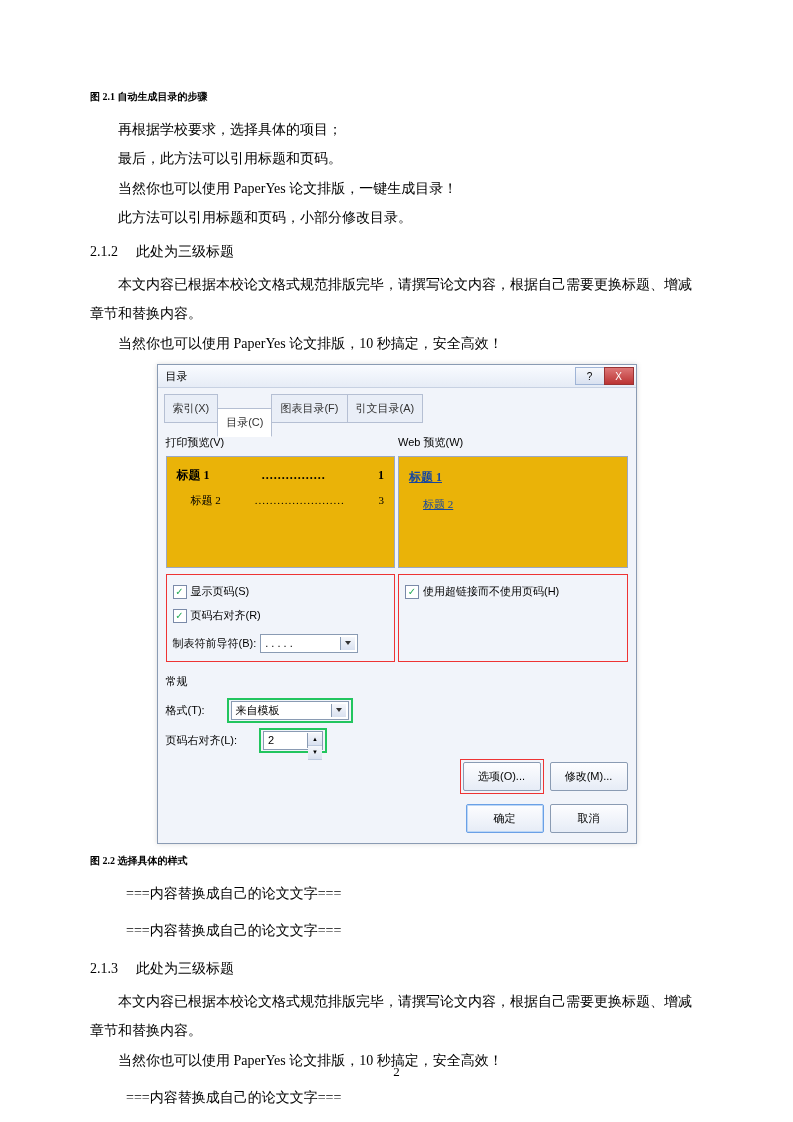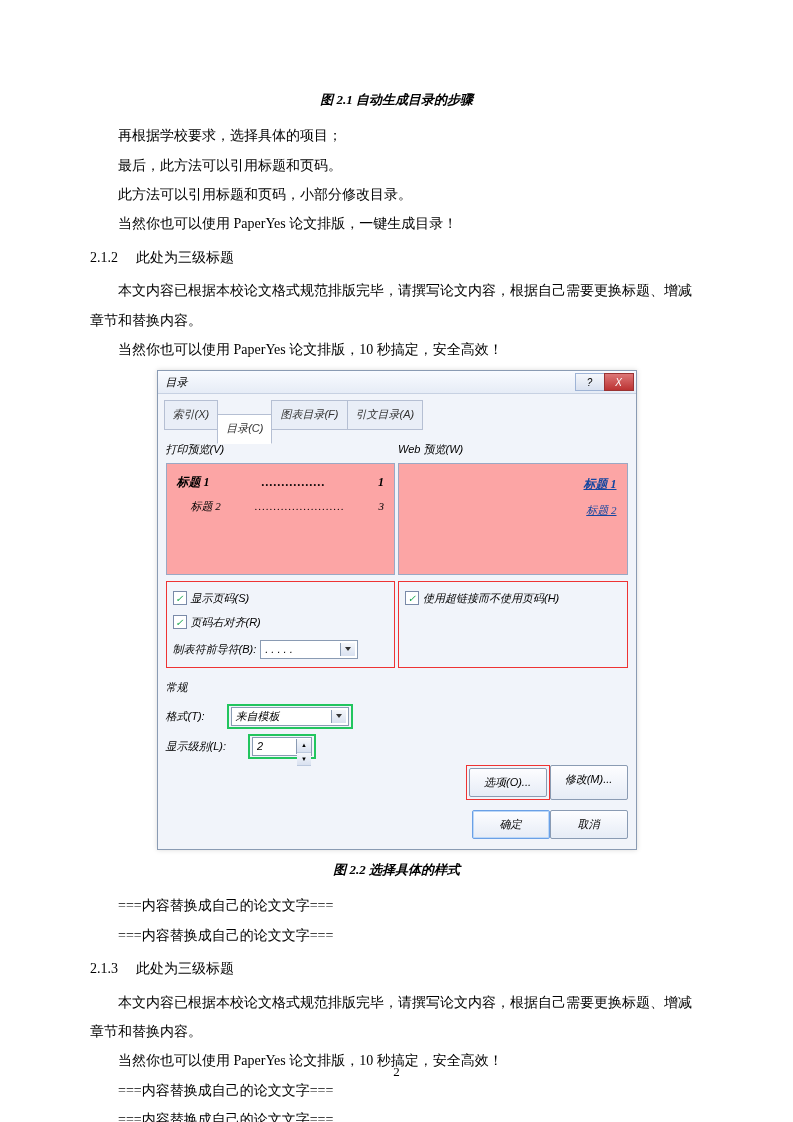--- a/index.html
+++ b/index.html
@@ -11,54 +11,52 @@
     height: 1122px;
     position: relative;
   }
   .page {
     padding: 80px 90px 60px 90px;
     font-size: 14px;
     line-height: 2.1;
     color: #000;
   }
   .fig-caption {
-    text-align: center;
+    text-align: left;
     font-weight: bold;
-    font-size: 13px;
+    font-size: 10px;
     margin: 6px 0 8px 0;
-    font-style: italic;
   }
   .para-indent {
     text-indent: 2em;
     margin: 0;
   }
   .h3 {
     font-size: 14px;
     margin: 4px 0;
   }
   .h3 .num { margin-right: 18px; }
   .placeholder {
     text-indent: 2em;
-    margin: 0;
+    margin: 8px;
   }
   .page-num {
     position: absolute;
     bottom: 42px;
     width: 793px;
     text-align: center;
     left: 0;
     font-size: 13px;
   }
   
   .dialog-wrap {
     width: 480px;
     margin: 6px auto 4px auto;
     font-family: "Microsoft YaHei", sans-serif;
     font-size: 11px;
-    font-style: italic;
   }
   .dialog {
     border: 1px solid #8a9bb3;
     background: #f1f4fa;
     box-shadow: 0 0 5px rgba(0,0,0,0.15);
   }
   .titlebar {
     height: 22px;
     background: linear-gradient(#f9fbff,#e6ecf6);
     display: flex;
@@ -97,28 +95,27 @@
     border-bottom-color:#fff;
     position:relative; top:14px;
   }
   .body {
     background:#f1f4fa;
     padding:6px 8px 10px 8px;
   }
   .row { display:flex; gap:3px; }
   .panel-label { font-size:11px; margin:2px 0; }
   .preview-box {
-    background:#fca5a5;
+    background:#eab308;
     border:1px solid #9aa8c4;
     height:98px;
     padding:6px 10px;
     font-family:"SimSun",serif;
     font-size:12px;
     overflow:hidden;
-    text-align:right;
   }
   .preview-box .line1 { font-weight:bold; display:flex; justify-content:space-between; }
   .preview-box .dots { letter-spacing:1px; }
   .preview-box .line2 { font-size:11px; display:flex; justify-content:space-between; padding-left:14px;}
   .web-box a { color:#1546a0; text-decoration:underline; display:block; margin:2px 0;}
   .col { flex:1; }
   .redbox {
     border:1px solid #e33;
     padding:4px 6px 6px 6px;
     margin-top:6px;
@@ -147,42 +144,42 @@
   .red-inline { border:2px solid #22c55e; padding:1px 2px; display:inline-flex; }
   .spinner {
     border:1px solid #8a9bb3;background:#fff;height:17px;width:54px;
     display:flex;align-items:center;justify-content:space-between;
     padding-left:4px;font-size:11px;
   }
   .spinner .spin { width:14px;height:15px;border-left:1px solid #8a9bb3;
     display:flex;flex-direction:column;}
   .spinner .sp { flex:1;display:flex;align-items:center;justify-content:center;font-size:6px;
     background:linear-gradient(#f5f7fb,#d9e1f0);border-bottom:1px solid #bcc9de;}
-  .btnrow { display:flex; justify-content:flex-end; gap:0; margin-top:10px;}
+  .btnrow { display:flex; justify-content:flex-end; gap:6px; margin-top:10px;align-items:center;}
   .btnrow.mid { justify-content:flex-end; margin-top:6px;}
   .btn {
     border:1px solid #8a9bb3;
     background:linear-gradient(#fdfdff,#e6ecf6);
     padding:2px 10px;font-size:11px;min-width:56px;text-align:center;
     border-radius:2px;
   }
   .ok { border-color:#6aa0e6; box-shadow:0 0 0 1px #bcd7f7 inset;}
   .redbox-btn { border:1px solid #e33; padding:2px; }
   svg.tri { width:8px;height:8px; }
 </style>
 </head>
 <body>
 
 <div class="page">
   <div class="fig-caption">图 2.1  自动生成目录的步骤</div>
 
   <p class="para-indent">再根据学校要求，选择具体的项目；</p>
   <p class="para-indent">最后，此方法可以引用标题和页码。</p>
+  <p class="para-indent">当然你也可以使用 PaperYes 论文排版，一键生成目录！</p>
   <p class="para-indent">此方法可以引用标题和页码，小部分修改目录。</p>
-  <p class="para-indent">当然你也可以使用 PaperYes 论文排版，一键生成目录！</p>
 
   <div class="h3">
     <span class="num">2.1.2</span><span>此处为三级标题</span>
   </div>
 
   <p class="para-indent">本文内容已根据本校论文格式规范排版完毕，请撰写论文内容，根据自己需要更换标题、增减章节和替换内容。</p>
   <p class="para-indent">当然你也可以使用 PaperYes 论文排版，10 秒搞定，安全高效！</p>
 
   <div class="dialog-wrap">
     <div class="dialog">
@@ -264,21 +261,21 @@
                 <span>来自模板</span>
                 <span class="arrow">
                     <svg class="tri" viewBox="0 0 8 8">
                       <polygon points="1,2 7,2 4,6" fill="#333"></polygon>
                     </svg>
                   </span>
               </div>
             </span>
           </div>
           <div class="gen-row">
-            <span>显示级别(L):</span>
+            <span>页码右对齐(L):</span>
             <span class="red-inline">
               <div class="spinner">
                 <span>2</span>
                 <span class="spin">
                     <span class="sp">▲</span>
                     <span class="sp">▼</span>
                   </span>
               </div>
             </span>
           </div>

